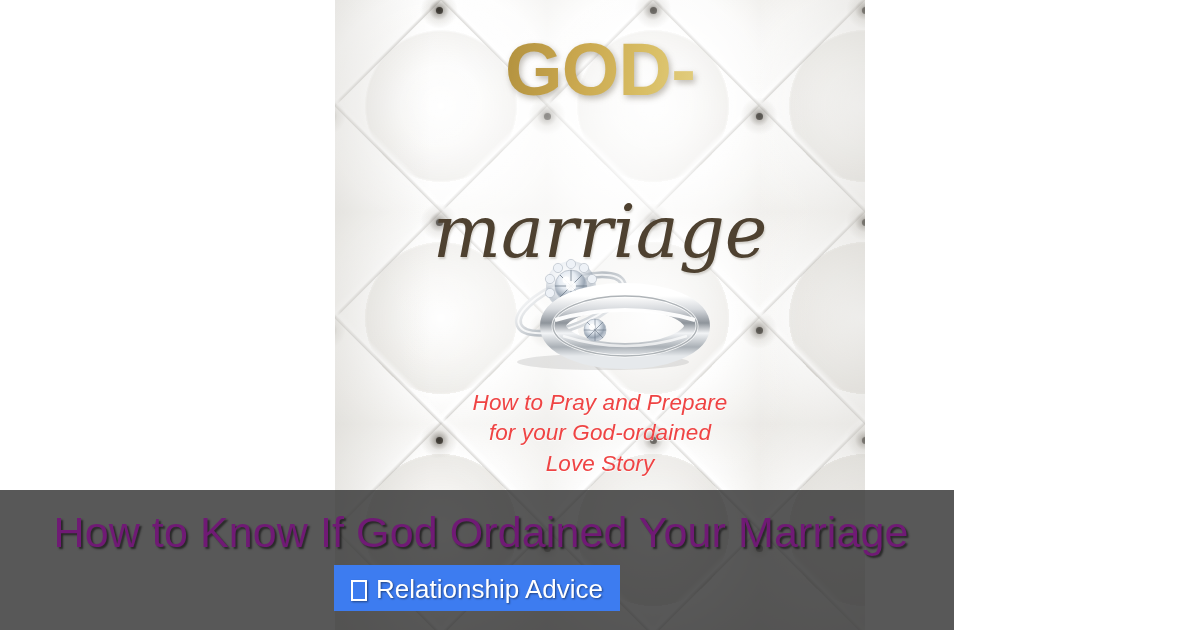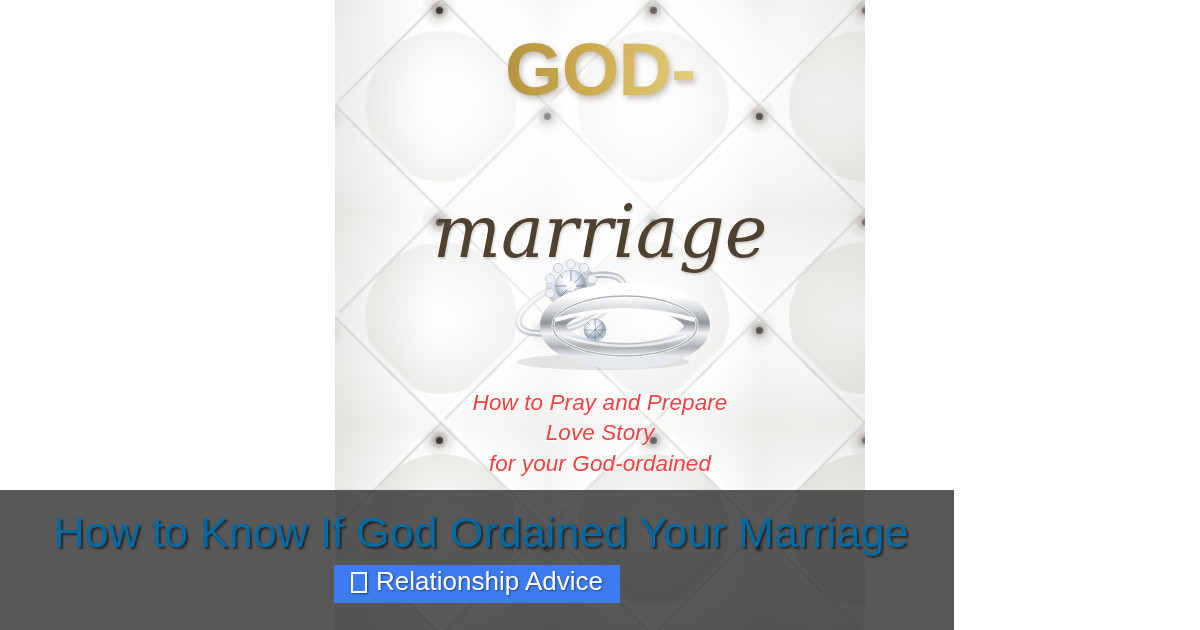--- a/index.html
+++ b/index.html
@@ -204,40 +204,40 @@
 
   .overlay-title {
     position: absolute;
     left: 8px;
     right: 0;
     top: 508px;
     text-align: center;
     font-family: "Liberation Sans", sans-serif;
     font-size: 43px;
     font-weight: normal;
-    color: #0369a1;
+    color: #701a75;
     letter-spacing: 0.1px;
     text-shadow: 2px 2px 2px rgba(0,0,0,0.55);
     white-space: nowrap;
   }
 
   .badge-row {
     position: absolute;
     left: 0;
     right: 0;
     top: 565px;
     text-align: center;
   }
   .category-badge {
     display: inline-flex;
     align-items: center;
     gap: 9px;
     background: #3d7cf0;
     color: #ffffff;
-    padding: 2px 17px 6px 17px;
+    padding: 10px 17px 6px 17px;
     font-family: "Liberation Sans", sans-serif;
     font-size: 26px;
     line-height: 1.15;
     text-shadow: 1px 1px 2px rgba(0,0,0,0.45);
     white-space: nowrap;
   }
   
   .tofu-glyph {
     display: inline-block;
     width: 16px;
@@ -358,22 +358,22 @@
         </g>
       </svg>
     </div>
 
     <div class="cover-type">
       <div class="word-god">GOD-</div>
       <div class="word-marriage">marriage</div>
 
       <div class="cover-subtitle">
         <span>How to Pray and Prepare</span>
+        <span>for your God-ordained</span>
         <span>Love Story</span>
-        <span>for your God-ordained</span>
       </div>
     </div>
   </div>
 
   <div class="overlay-bar"></div>
 
   <div class="overlay-title">How to Know If God Ordained Your Marriage</div>
 
   <div class="badge-row">
     <span class="category-badge">

